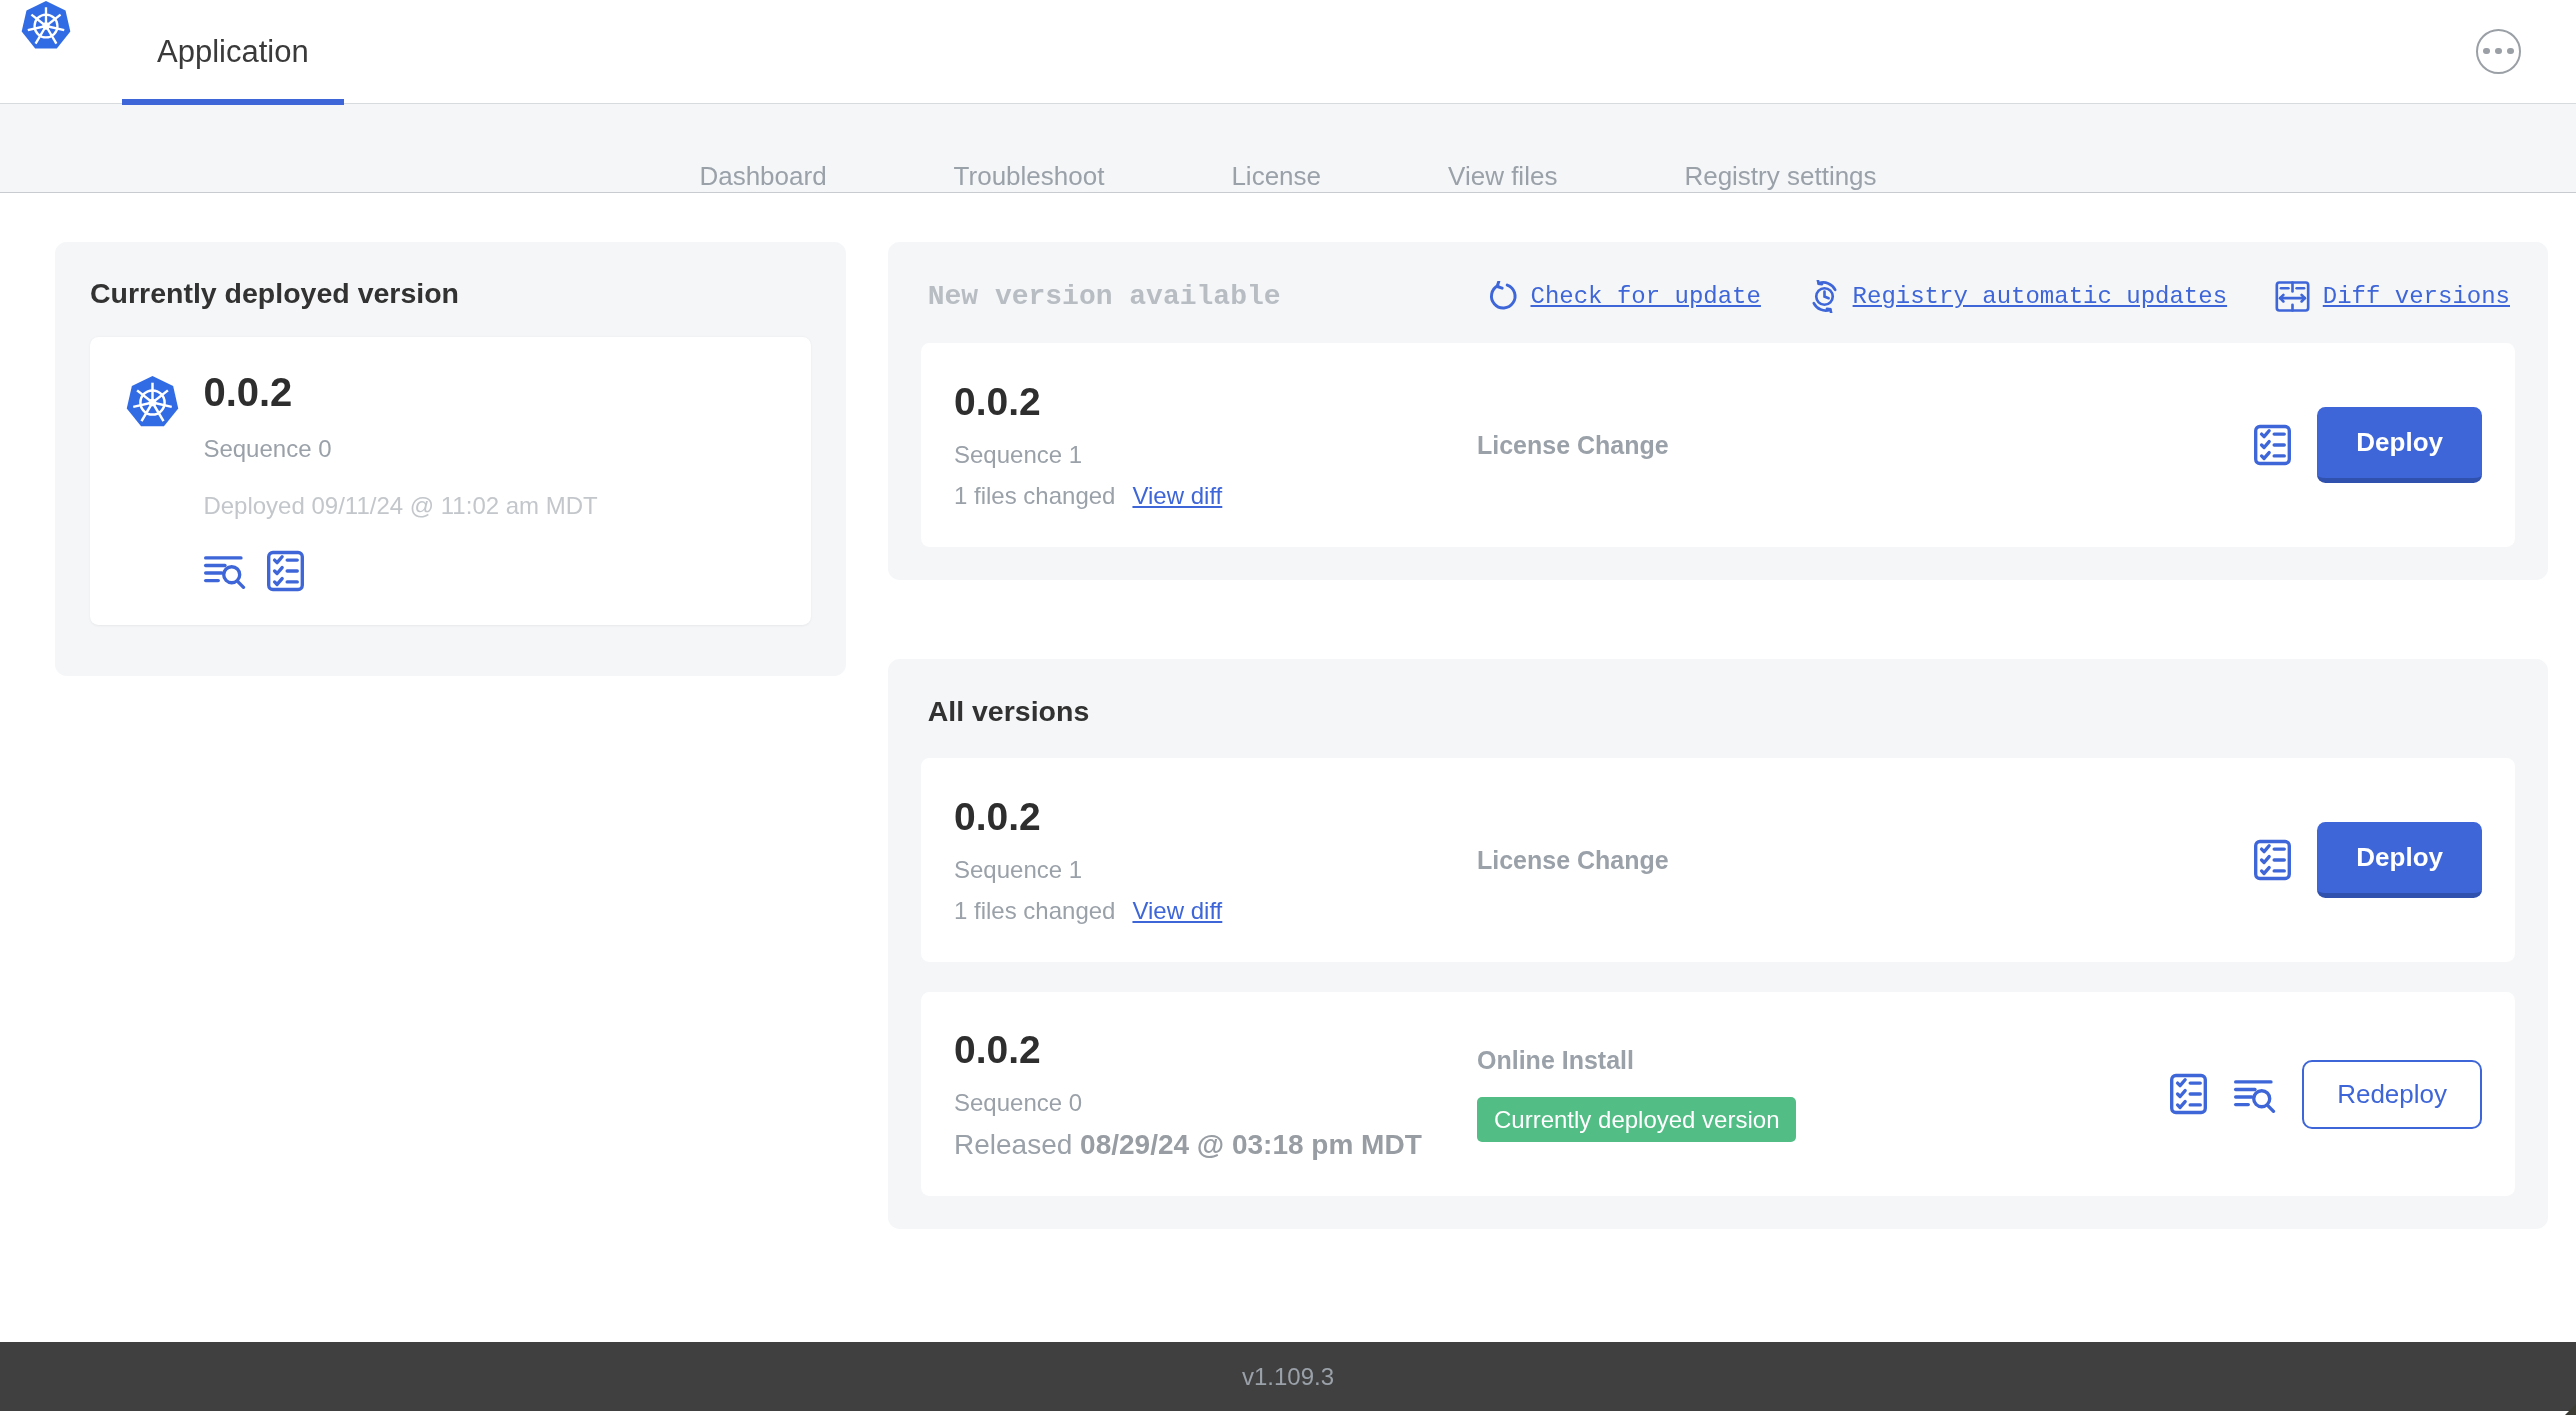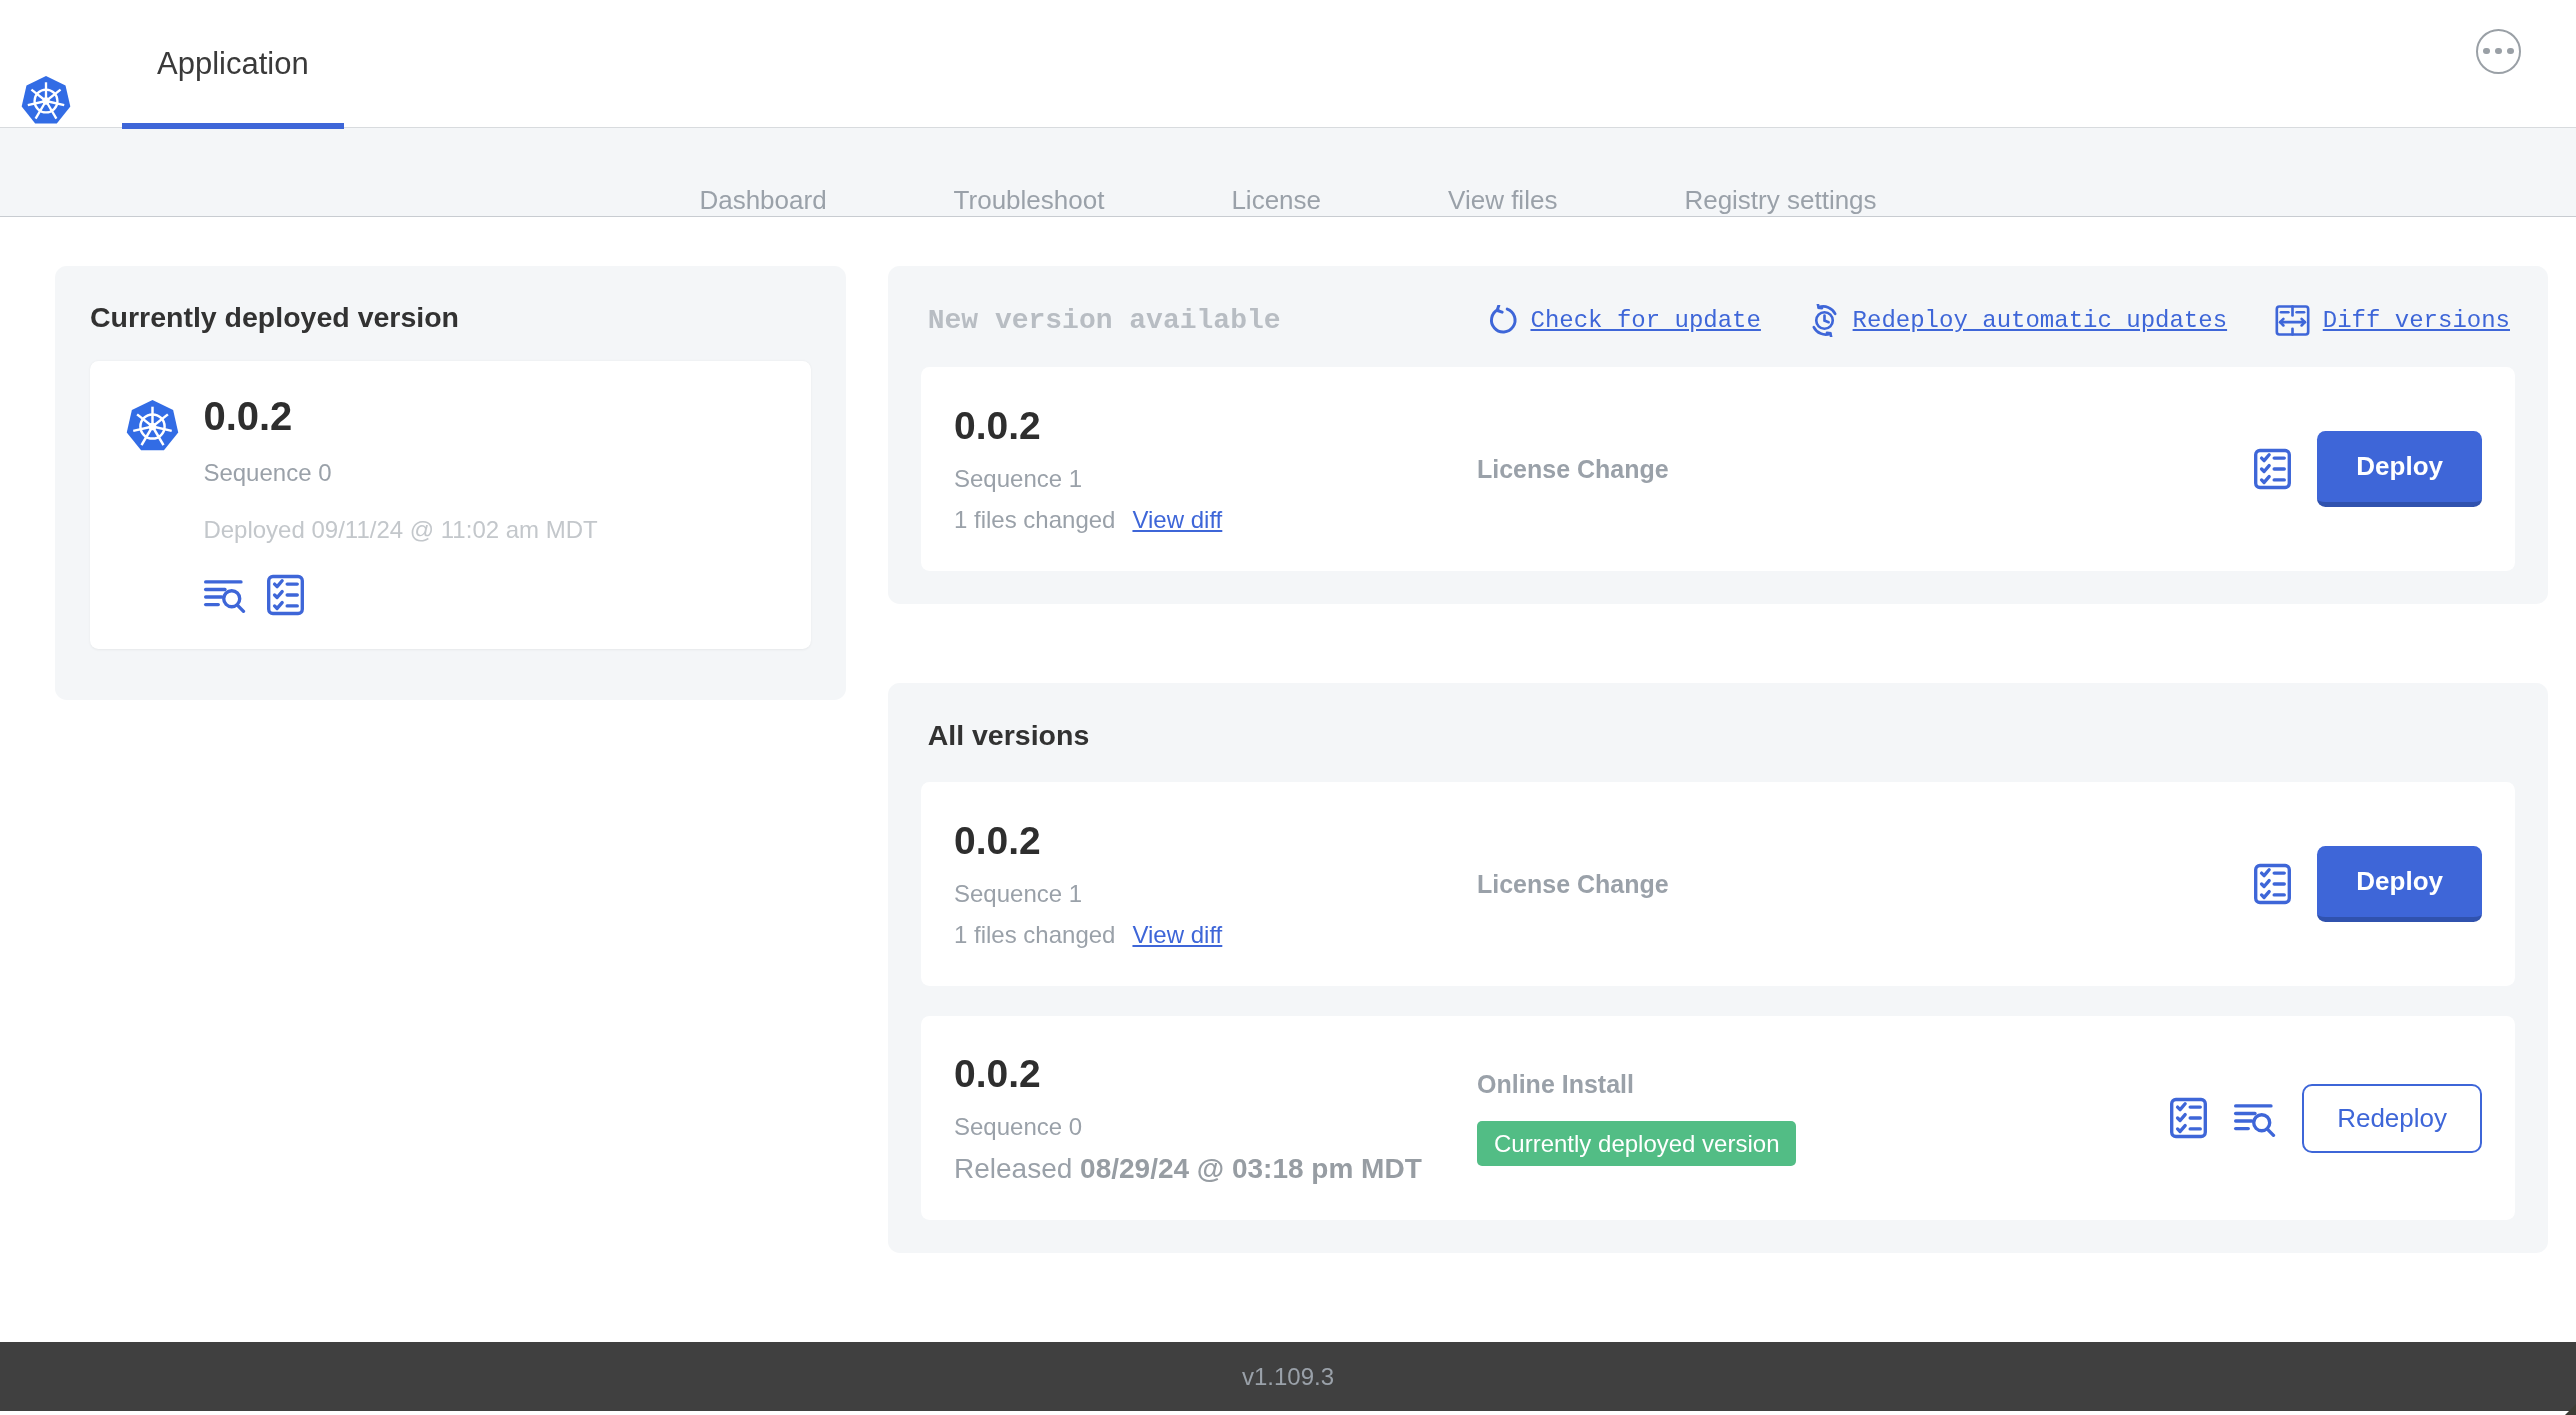--- a/index.html
+++ b/index.html
@@ -1,21 +1,21 @@
 <!DOCTYPE html>
 <html style="font-size:13.4px"><head>
 <meta charset="utf-8">
 <style>
   * { margin:0; padding:0; box-sizing:border-box; }
   html,body { width:2576px; height:1415px; overflow:hidden; background:#ffffff;
     font-family:"Liberation Sans","DejaVu Sans",sans-serif; color:#323232; }
 
   
-  .header { height:128px; background:#fff; border-bottom:1.7px solid #d8dbde;
-    display:flex; align-items:flex-end; position:relative; }
+  .header { height:104px; background:#fff; border-bottom:1.7px solid #d8dbde;
+    display:flex; align-items:flex-start; position:relative; }
   .logo { width:52px; height:52px; margin-left:20px; flex:0 0 auto; }
   .app-tab { position:relative; height:100%; margin-left:50px; padding:0 35px;
     display:flex; align-items:center; font-size:31px; color:#3a3a3a; cursor:pointer; }
   .app-tab::after { content:""; position:absolute; left:0; right:0; bottom:-1.7px;
     height:5.9px; background:#3e66d8; }
   .menu-btn { position:absolute; right:55px; top:28.5px; width:45px; height:45px;
     border:2.5px solid #9aa0a6; border-radius:50%; background:#fff;
     display:flex; align-items:center; justify-content:center; gap:5px; cursor:pointer; }
   .menu-btn i { width:6.7px; height:6.7px; border-radius:50%; background:#9aa0a6; }
 
@@ -205,21 +205,21 @@
           </div>
           <div class="link">
             <svg width="33" height="33" viewBox="0 0 40 40" fill="none" stroke="currentColor" stroke-width="3.2" stroke-linecap="round">
               <circle cx="20" cy="20" r="10"></circle>
               <polyline points="20,14 20,20 25,22"></polyline>
               <path d="M 33 12 A 16 16 0 0 0 13 4"></path>
               <polyline points="12,0.5 13,4.5 17,5"></polyline>
               <path d="M 7 28 A 16 16 0 0 0 27 36"></path>
               <polyline points="28,39.5 27,35.5 23,35"></polyline>
             </svg>
-            <span>Redeploy automatic updates</span>
+            <span>Registry automatic updates</span>
           </div>
           <div class="link">
             <svg width="37" height="33" viewBox="0 0 44 40" fill="none" stroke="currentColor" stroke-width="3.2" stroke-linecap="round" stroke-linejoin="round">
               <rect x="3" y="3" width="38" height="34" rx="3"></rect>
               <line x1="22" y1="3" x2="22" y2="14"></line>
                 <line x1="22" y1="30" x2="22" y2="37"></line>
               <line x1="8" y1="10" x2="17" y2="10"></line>
                 <line x1="27" y1="10" x2="36" y2="10"></line>
               <line x1="7" y1="22" x2="37" y2="22"></line>
               <polyline points="11,18 7,22 11,26"></polyline>

